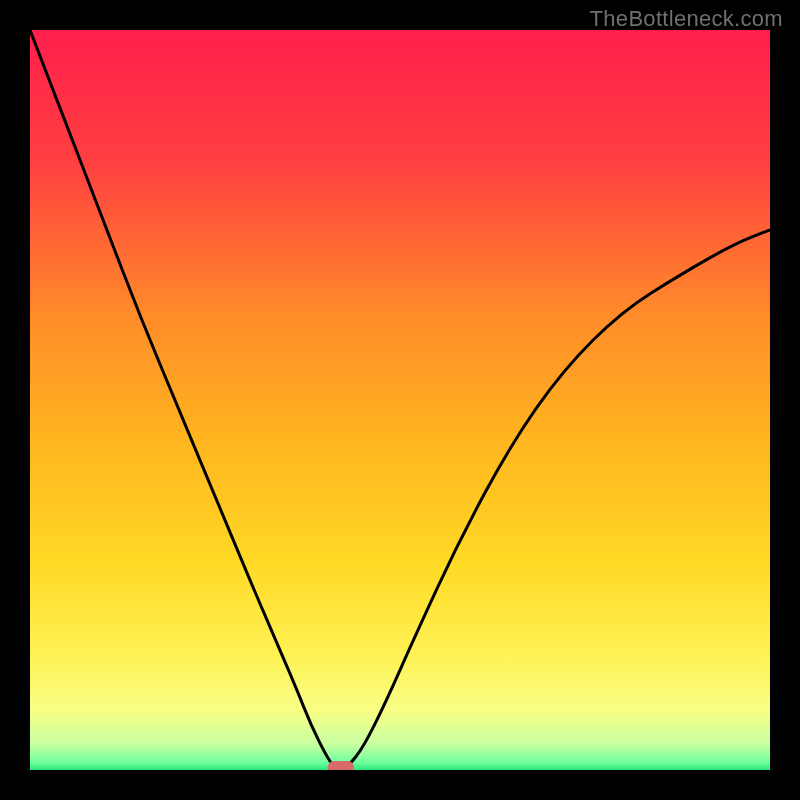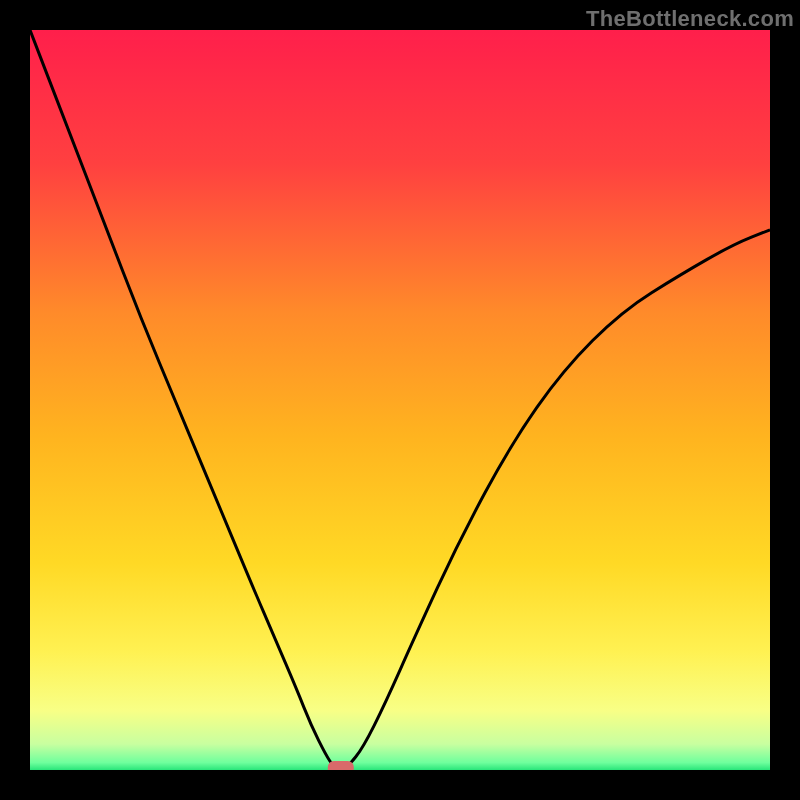--- a/index.html
+++ b/index.html
@@ -15,24 +15,24 @@
     position: absolute;
     top: 0;
     left: 0;
     width: 800px;
     height: 800px;
     background: #000;
   }
   .watermark {
     position: absolute;
     top: 6px;
-    right: 6px;
+    right: 17px;
     color: #6f6f6f;
     font-size: 22px;
-    font-weight: 700;
+    font-weight: 400;
     letter-spacing: 0.3px;
     user-select: none;
   }
   .plot-area {
     position: absolute;
     top: 30px;
     left: 30px;
     width: 740px;
     height: 740px;
   }

